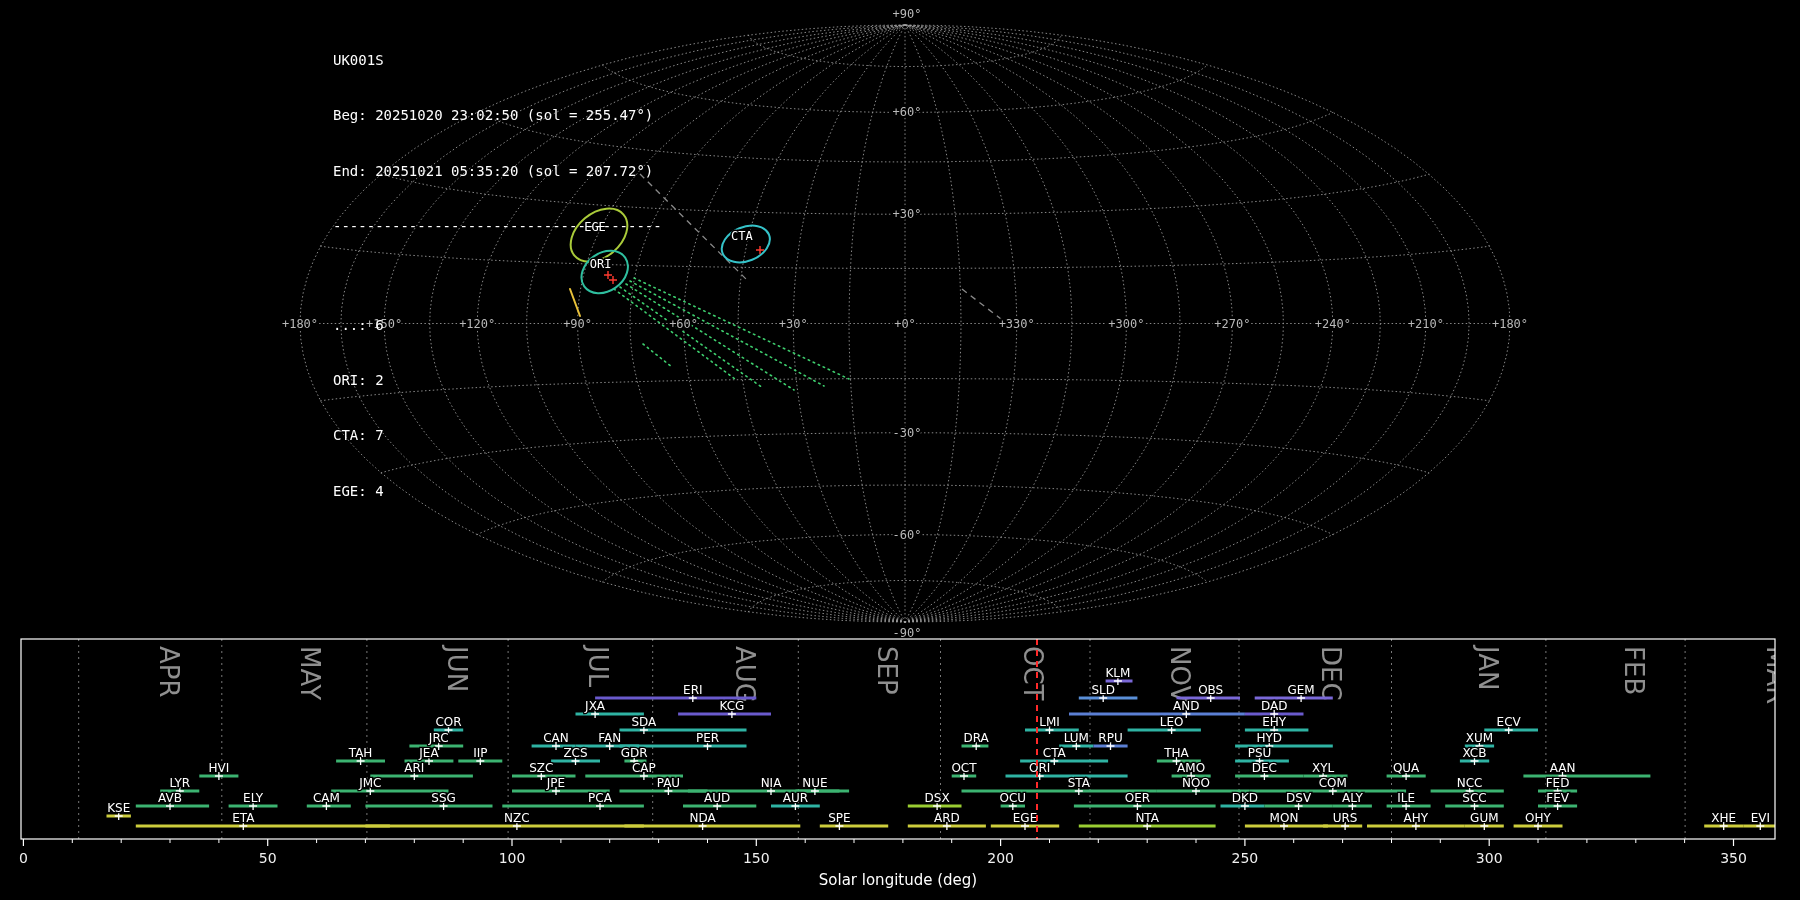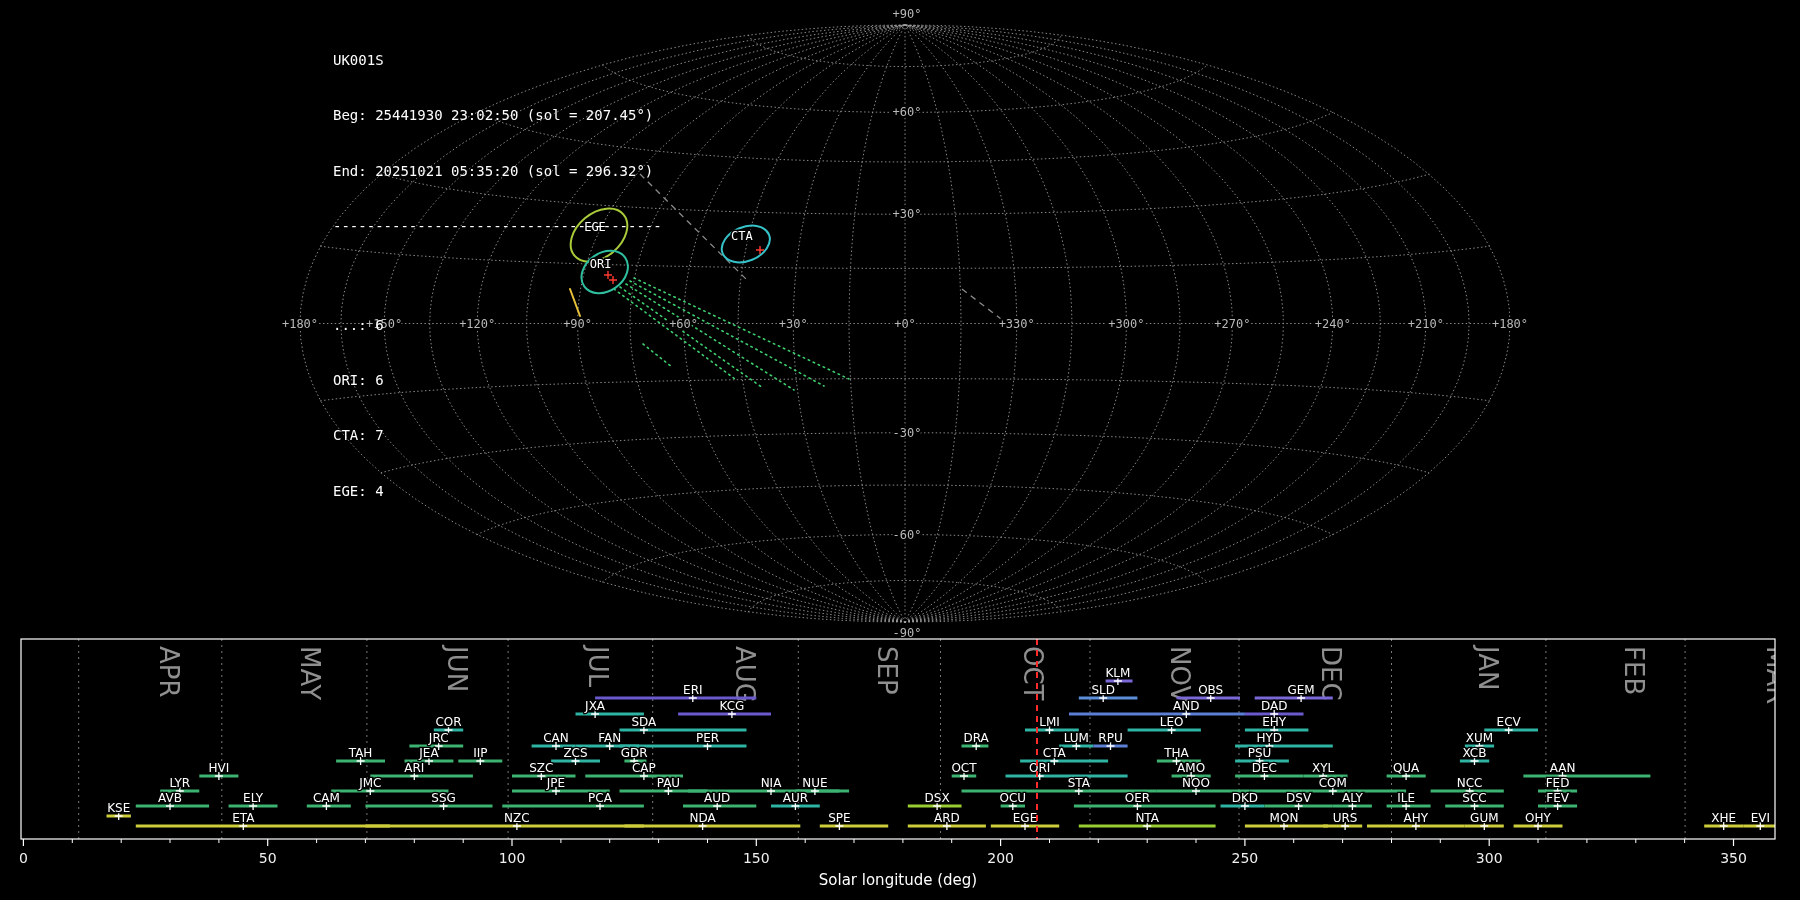--- a/index.html
+++ b/index.html
@@ -628,23 +628,23 @@
         <text x="756.3" y="863" class="ticklabel">150</text>
         <text x="1000.6" y="863" class="ticklabel">200</text>
         <text x="1244.9" y="863" class="ticklabel">250</text>
         <text x="1489.2" y="863" class="ticklabel">300</text>
         <text x="1733.5" y="863" class="ticklabel">350</text>
         <text x="898.0" y="885" class="xlabel">Solar longitude (deg)</text>
       </g>
     </svg>
   <div id="header">
     <div>UK001S</div>
-    <div>Beg: 25441930 23:02:50 (sol = 207.45°)</div>
-    <div>End: 20251021 05:35:20 (sol = 296.32°)</div>
+    <div>Beg: 20251020 23:02:50 (sol = 255.47°)</div>
+    <div>End: 20251021 05:35:20 (sol = 207.72°)</div>
     <div>---------------------------------------</div>
     <div class="counts">
       <div>...: 6</div>
-      <div>ORI: 6</div>
+      <div>ORI: 2</div>
       <div>CTA: 7</div>
       <div>EGE: 4</div>
     </div>
   </div>
 </div>
 
 </body></html>

